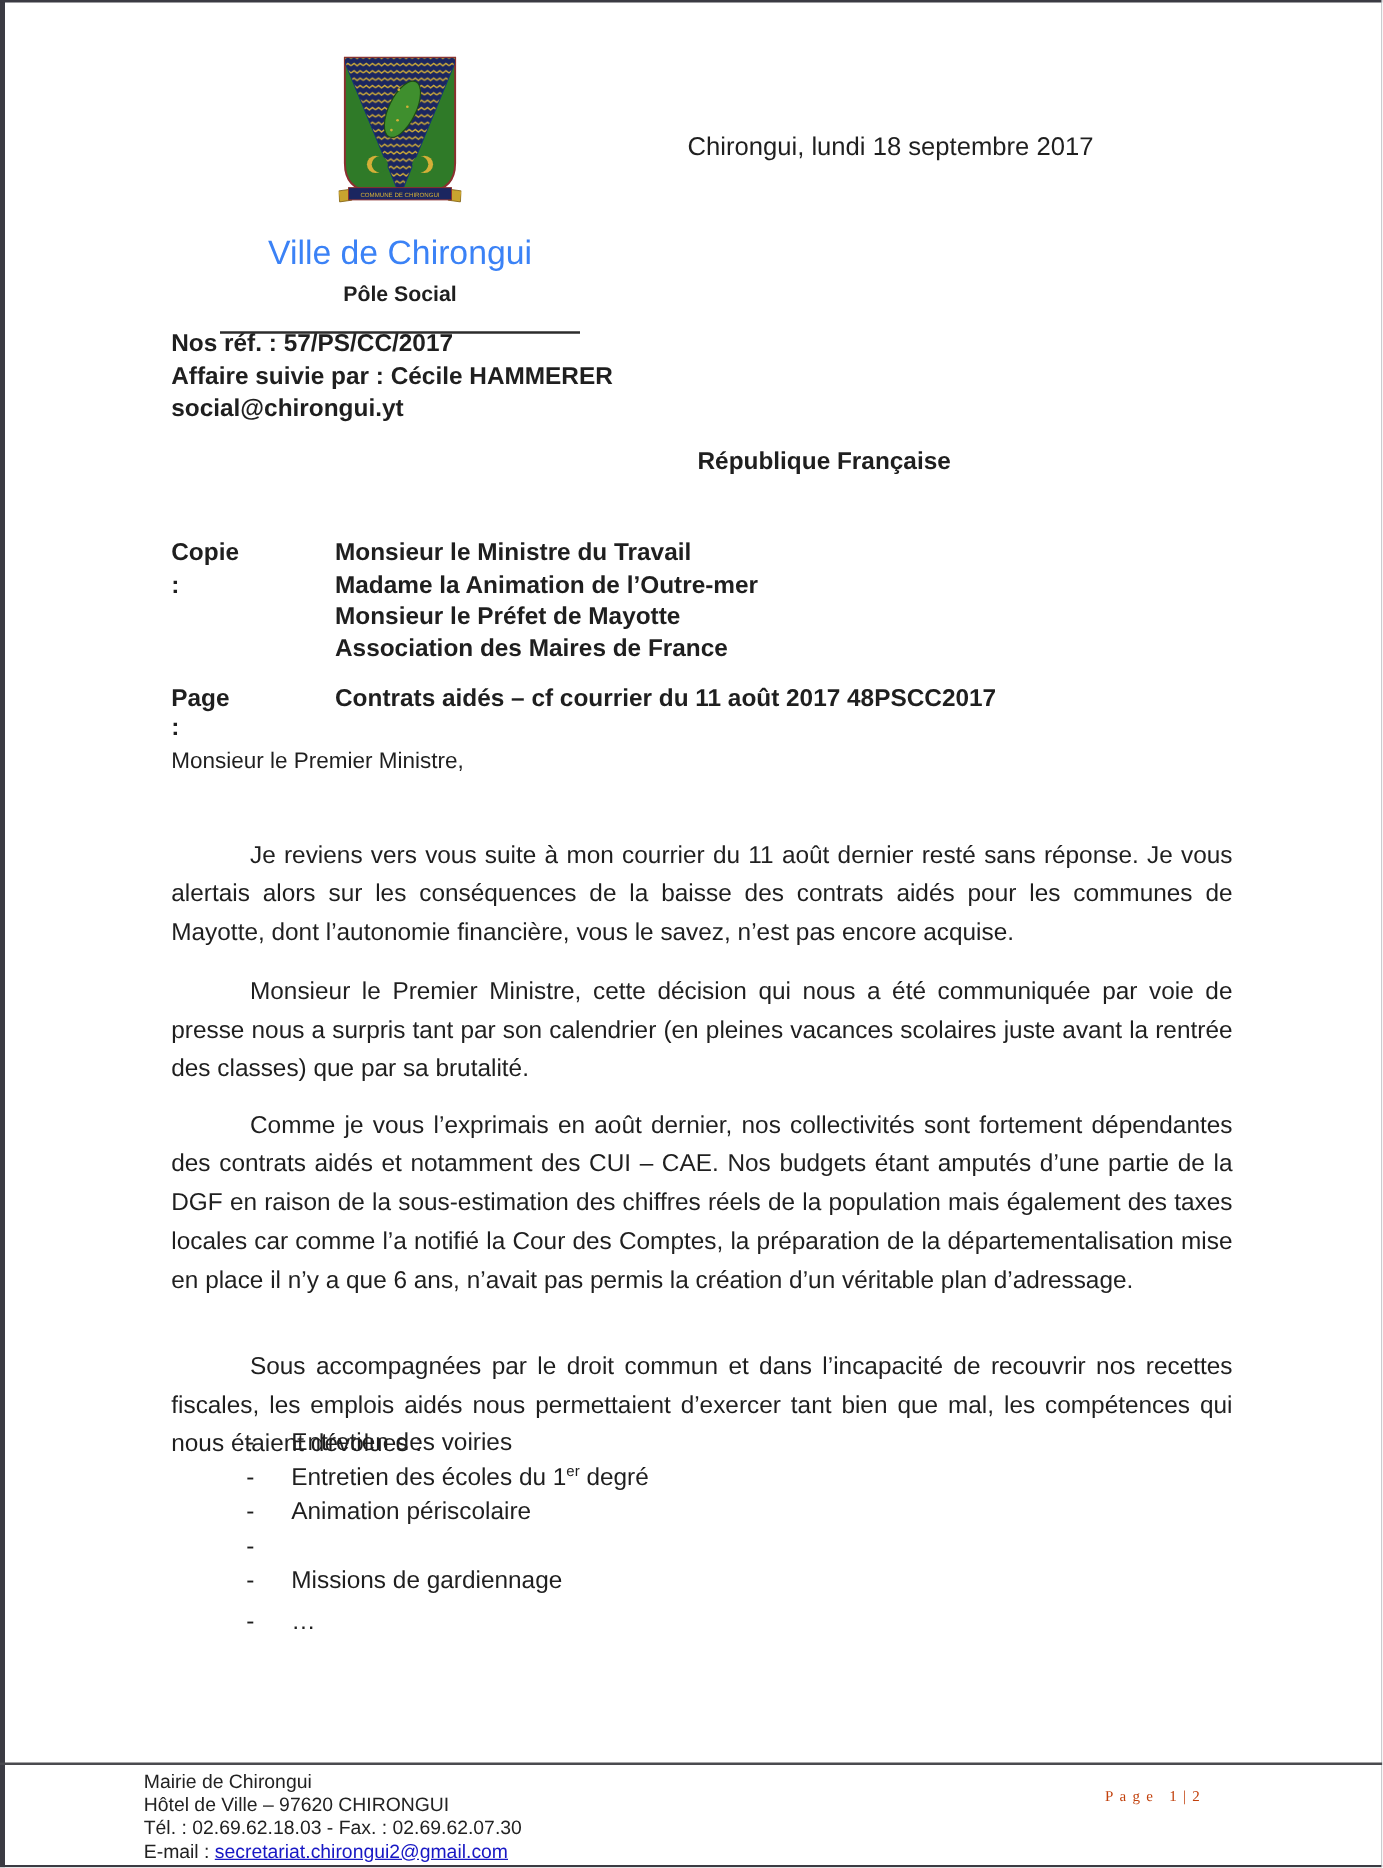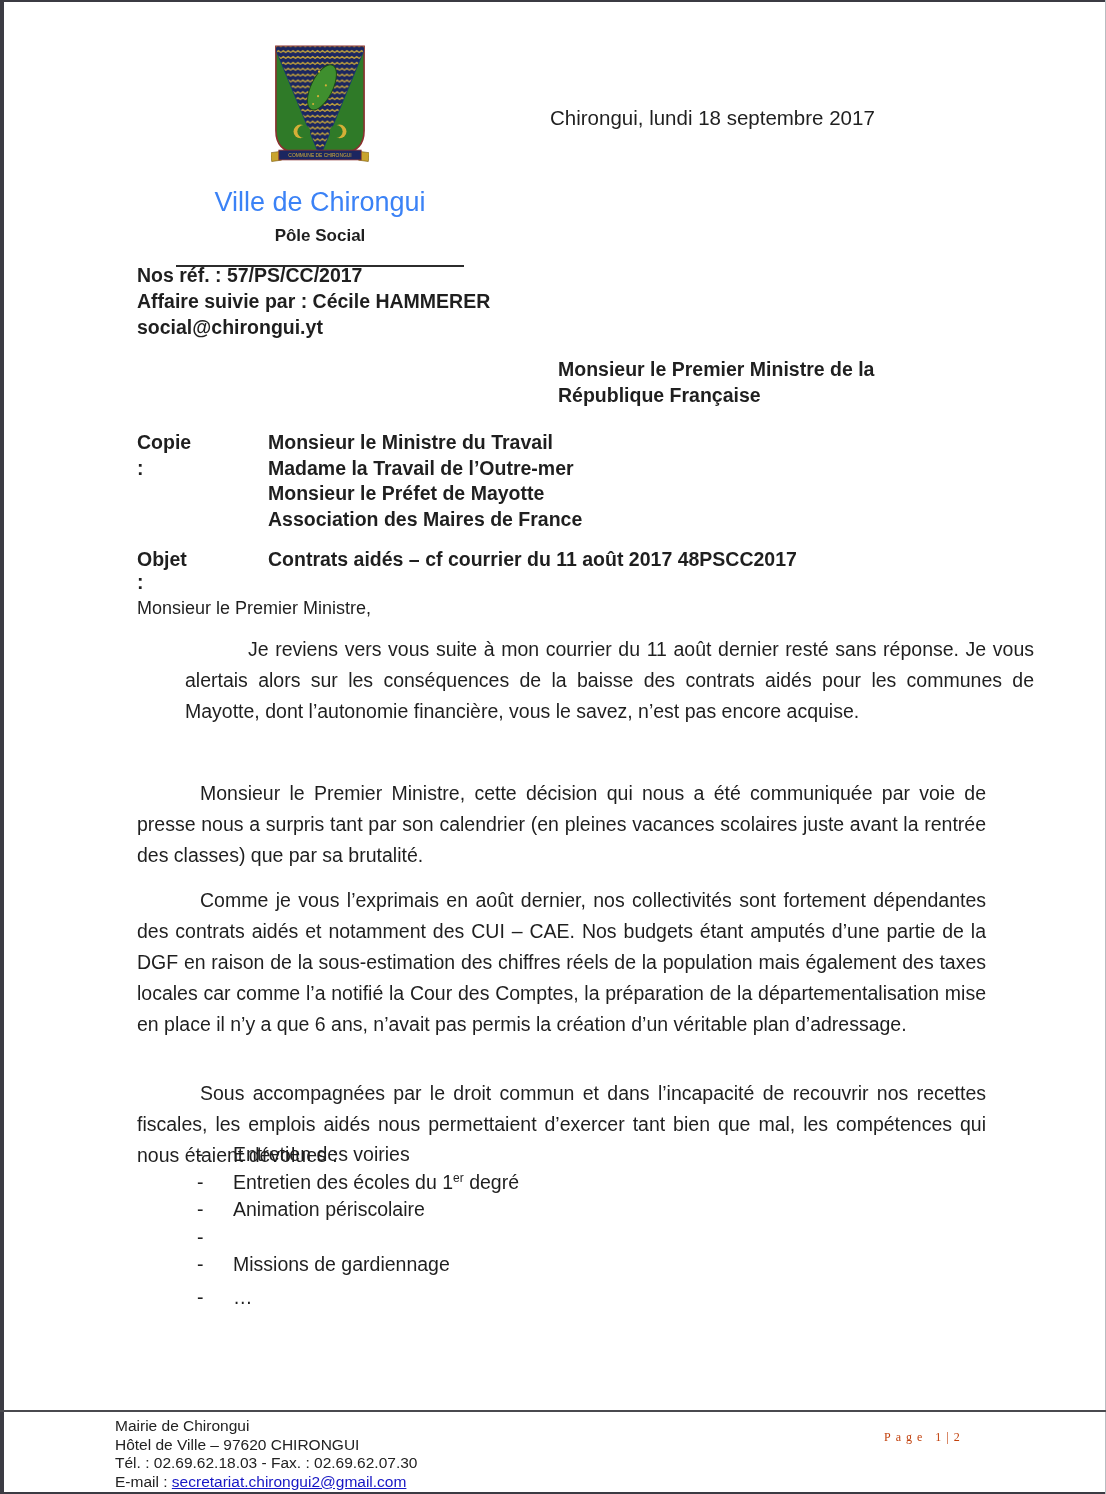--- a/index.html
+++ b/index.html
@@ -36,21 +36,21 @@
   .copy-row{position:absolute;left:137px;top:430px;font-weight:bold;font-size:19.5px;line-height:25.5px;}
   .copy-row .label{position:absolute;left:0;top:0;}
   .copy-row .values{position:absolute;left:131px;top:0;width:500px;white-space:nowrap;}
   .subject-row{position:absolute;left:137px;top:548px;font-weight:bold;font-size:19.5px;}
   .subject-row .label{position:absolute;left:0;top:0;}
   .subject-row .value{position:absolute;left:131px;top:0;width:760px;white-space:nowrap;}
 
   
   .salutation{position:absolute;left:137px;top:598px;font-size:18px;}
   .para{position:absolute;left:137px;width:849px;font-size:19.5px;line-height:31px;text-align:justify;text-indent:63px;}
-  .p1{top:614px;margin-left:48px;}
+  .p1{top:649px;}
   .p2{top:758px;}
   .p3{top:865px;}
   .p4{top:1058px;text-align:justify;}
   .bullet-list{position:absolute;left:197px;top:1141px;font-size:19.5px;list-style:none;margin:0;padding:0;}
   .bullet-list li{display:flex;line-height:27.5px;margin-bottom:0;}
   .bullet-list .dash{width:36px;flex:0 0 36px;}
   .bullet-list li.last{margin-top:5px;}
   sup{font-size:12px;line-height:0;}
 
   
@@ -113,36 +113,35 @@
 
   <div class="date-line">Chirongui, lundi 18 septembre 2017</div>
 
   <div class="ref-block">
     <div>Nos réf. : 57/PS/CC/2017</div>
     <div>Affaire suivie par : Cécile HAMMERER</div>
     <div>social@chirongui.yt</div>
   </div>
 
   <div class="recipient">
-    <div>Monsieur le Premier Ministre de la</div>
     <div>République Française</div>
   </div>
 
   <div class="copy-row">
     <div class="label">Copie :</div>
     <div class="values">
       <div>Monsieur le Ministre du Travail</div>
-      <div>Madame la Travail de l’Outre-mer</div>
+      <div>Madame la Animation de l’Outre-mer</div>
       <div>Monsieur le Préfet de Mayotte</div>
       <div>Association des Maires de France</div>
     </div>
   </div>
 
   <div class="subject-row">
-    <div class="label">Objet :</div>
+    <div class="label">Page :</div>
     <div class="value">Contrats aidés – cf courrier du 11 août 2017 48PSCC2017</div>
   </div>
 
   <div class="salutation">Monsieur le Premier Ministre,</div>
   <p class="para p1">Je reviens vers vous suite à mon courrier du 11 août dernier resté sans réponse. Je vous alertais alors sur les conséquences de la baisse des contrats aidés pour les communes de Mayotte, dont l’autonomie financière, vous le savez, n’est pas encore acquise.</p>
   <p class="para p2">Monsieur le Premier Ministre, cette décision qui nous a été communiquée par voie de presse nous a surpris tant par son calendrier (en pleines vacances scolaires juste avant la rentrée des classes) que par sa brutalité.</p>
   <p class="para p3">Comme je vous l’exprimais en août dernier, nos collectivités sont fortement dépendantes des contrats aidés et notamment des CUI – CAE. Nos budgets étant amputés d’une partie de la DGF en raison de la sous-estimation des chiffres réels de la population mais également des taxes locales car comme l’a notifié la Cour des Comptes, la préparation de la départementalisation mise en place il n’y a que 6 ans, n’avait pas permis la création d’un véritable plan d’adressage.</p>
   <p class="para p4">Sous accompagnées par le droit commun et dans l’incapacité de recouvrir nos recettes fiscales, les emplois aidés nous permettaient d’exercer tant bien que mal, les compétences qui nous étaient dévolues :</p>
 
   <ul class="bullet-list">

